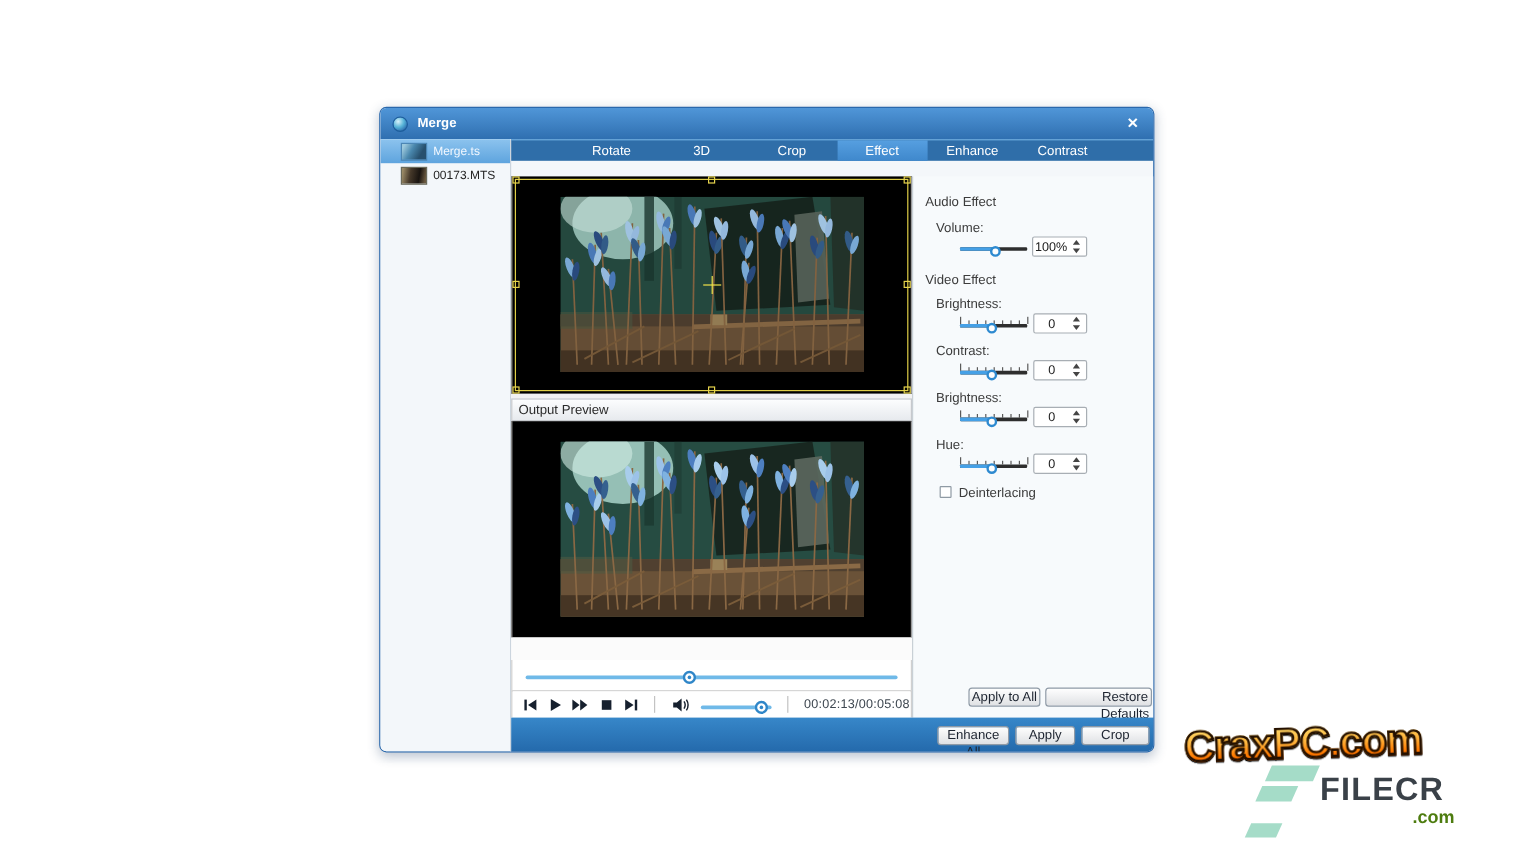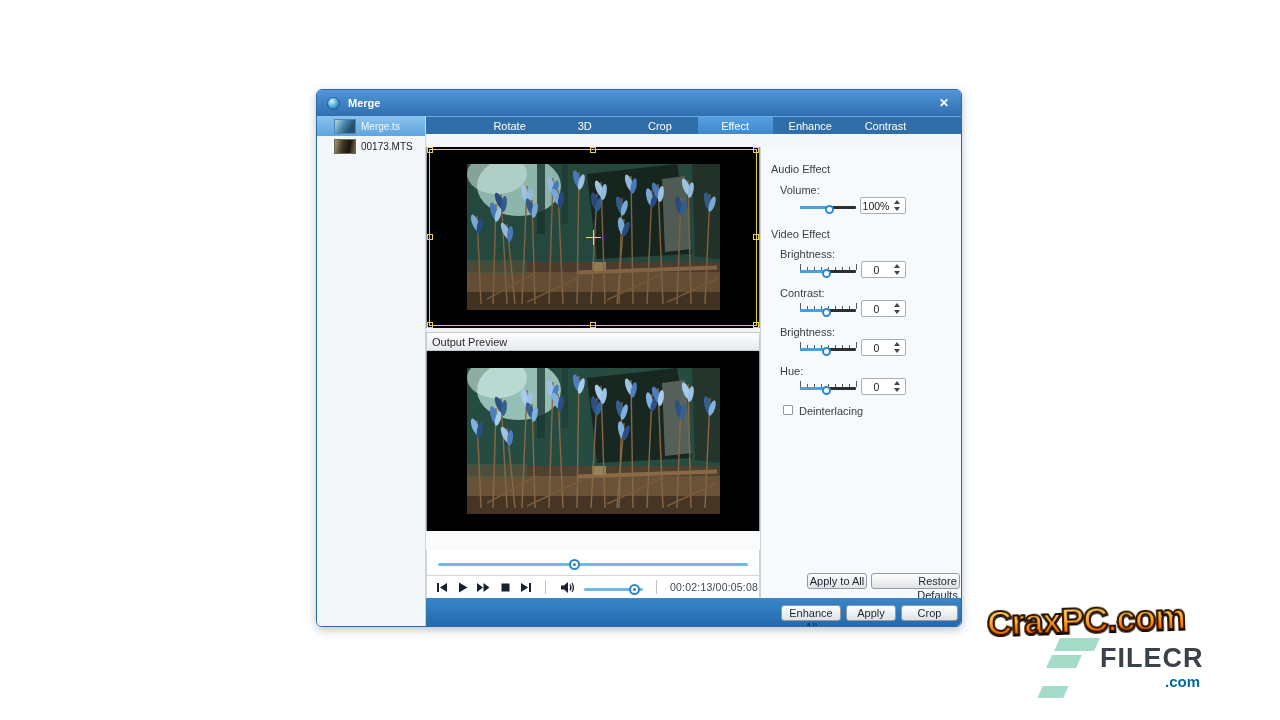--- a/index.html
+++ b/index.html
@@ -98,21 +98,21 @@
 
   
   .watermark { position:absolute; left:985px; top:598px; width:250px; height:100px; pointer-events:none; }
   .flame-text { position:absolute; left:2px; top:2px; font-size:35px; font-weight:bold; letter-spacing:-1px;
                 transform:rotate(-2deg);
                 background:linear-gradient(#ffe878, #ffb43c 45%, #ff7a00 70%, #d83c00);
                 -webkit-background-clip:text; background-clip:text; color:transparent;
                 -webkit-text-stroke:2px #241000;
                 filter:drop-shadow(0 1px 0 #000); }
   .filecr-text { position:absolute; left:115px; top:45px; font-size:27px; font-weight:bold; color:#3a4148; letter-spacing:1px; }
-  .filecr-com { position:absolute; left:180px; top:75px; font-size:15px; font-weight:bold; color:#0369a1; }
+  .filecr-com { position:absolute; left:192px; top:75px; font-size:15px; font-weight:bold; color:#4d7c0f; }
   .fl-bar { position:absolute; background:#a5dcc8; transform:skewX(-24deg); }
   .fl-bar.b1 { left:72px; top:40px; width:40px; height:13px; }
   .fl-bar.b2 { left:64px; top:57px; width:30px; height:13px; }
   .fl-bar.b3 { left:55px; top:88px; width:26px; height:12px; }
 
   svg { display:block; }
 </style>
 </head>
 <body>
 

